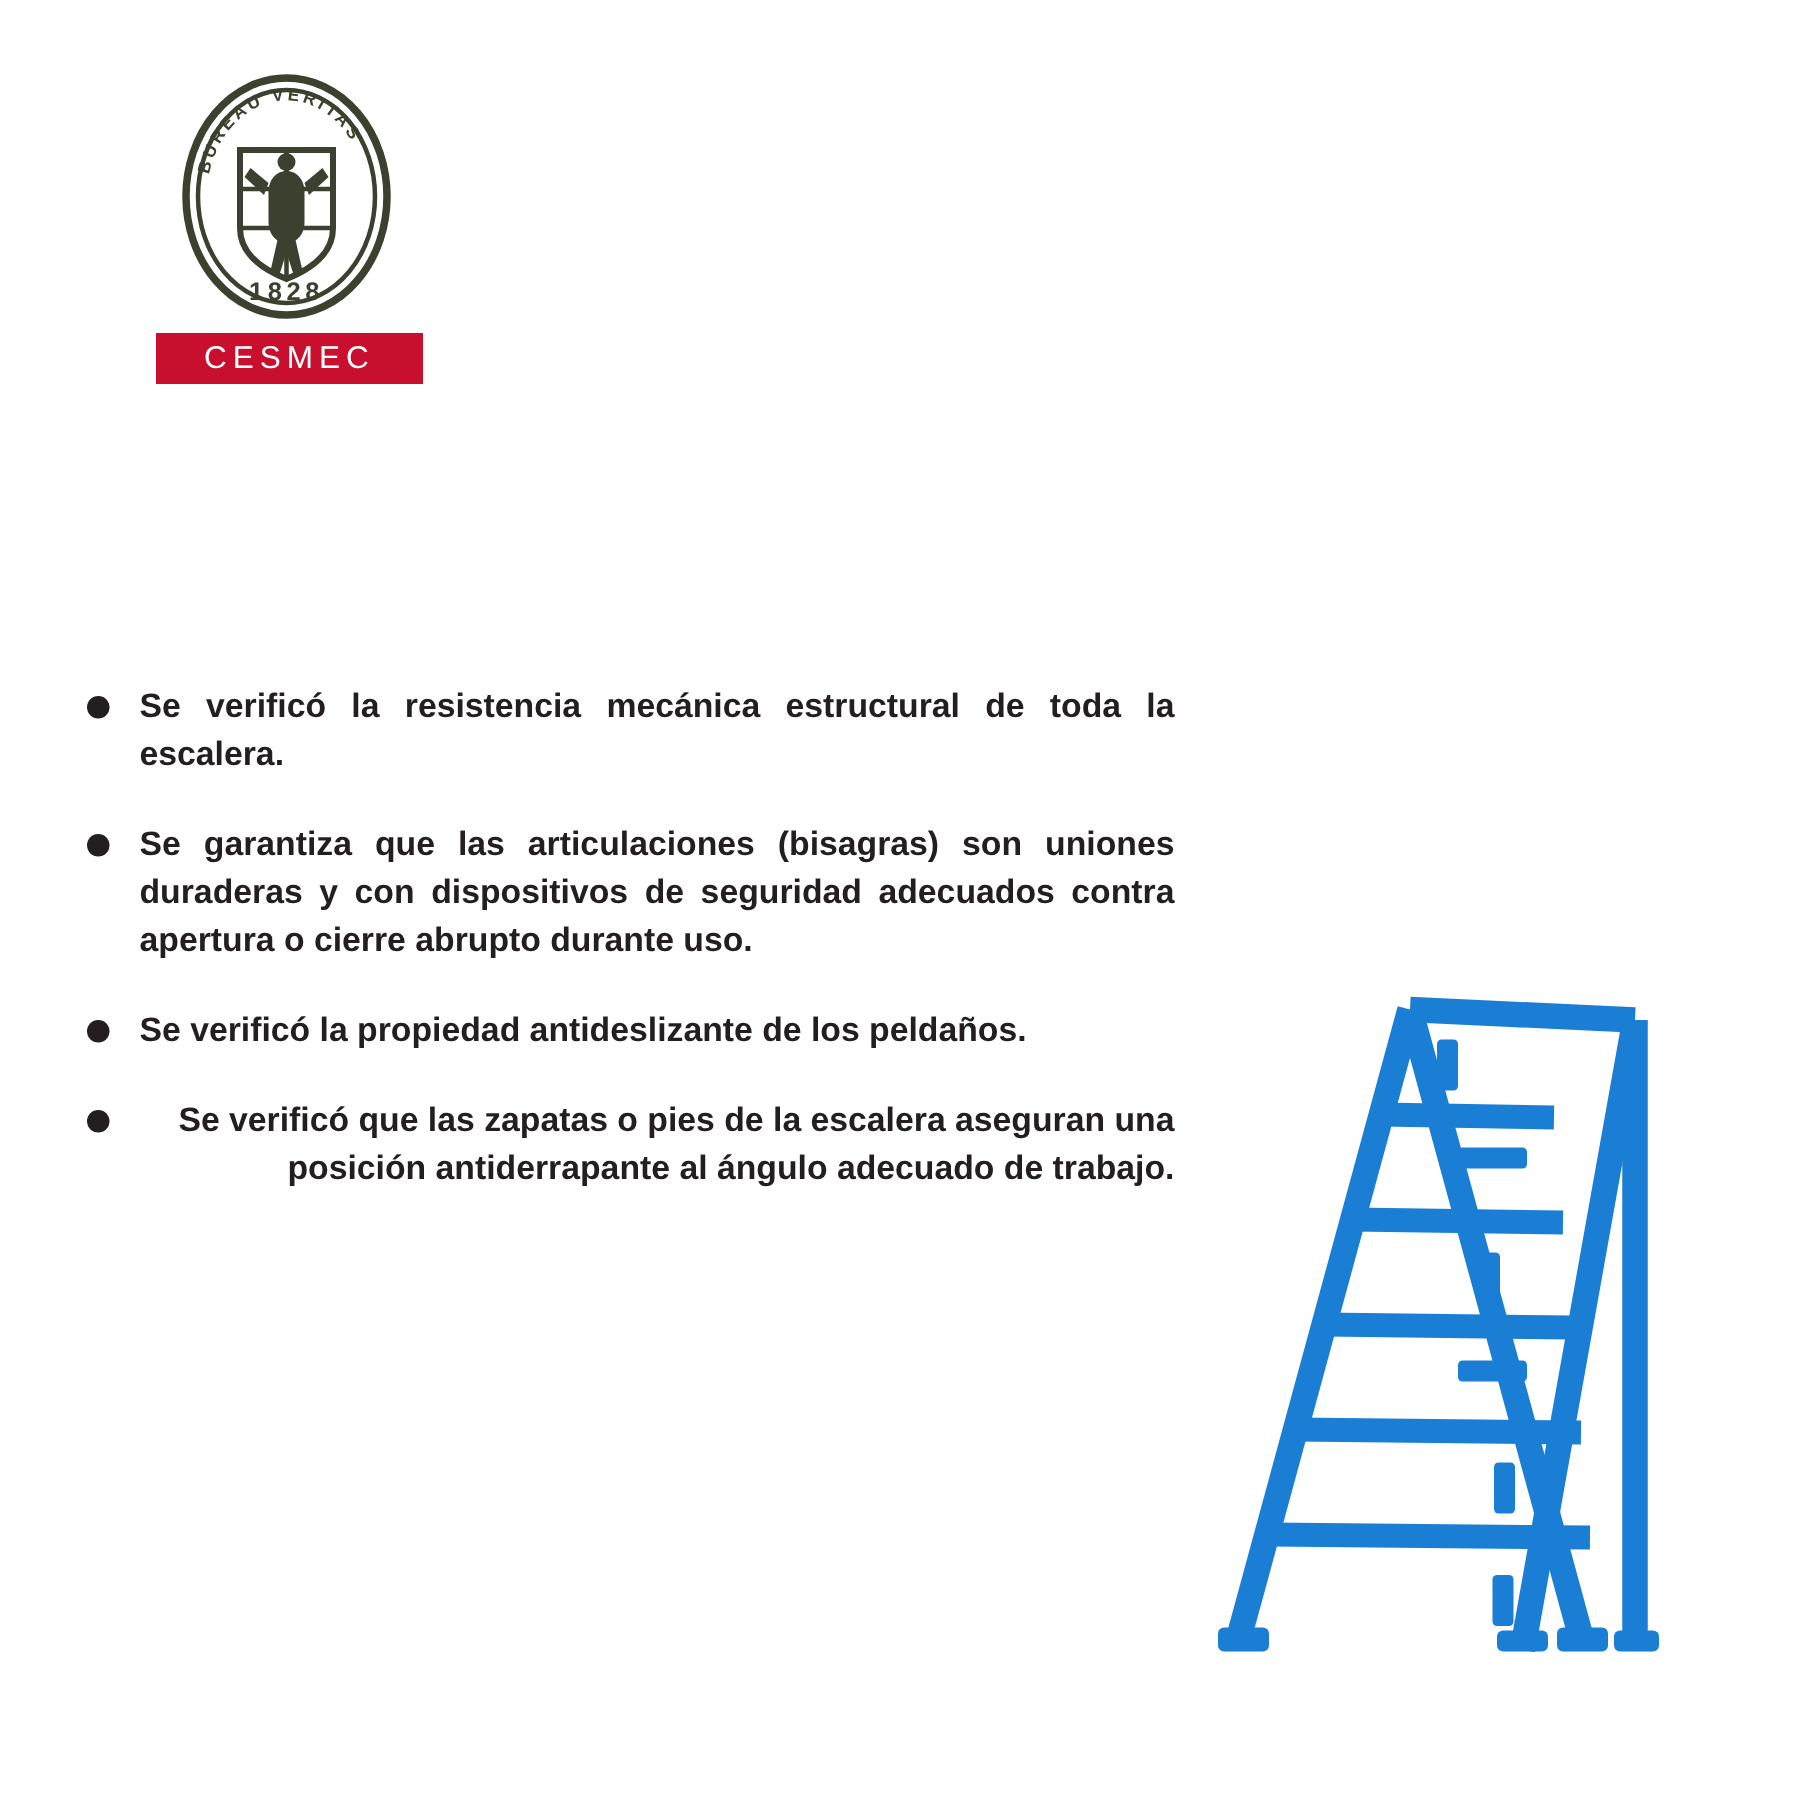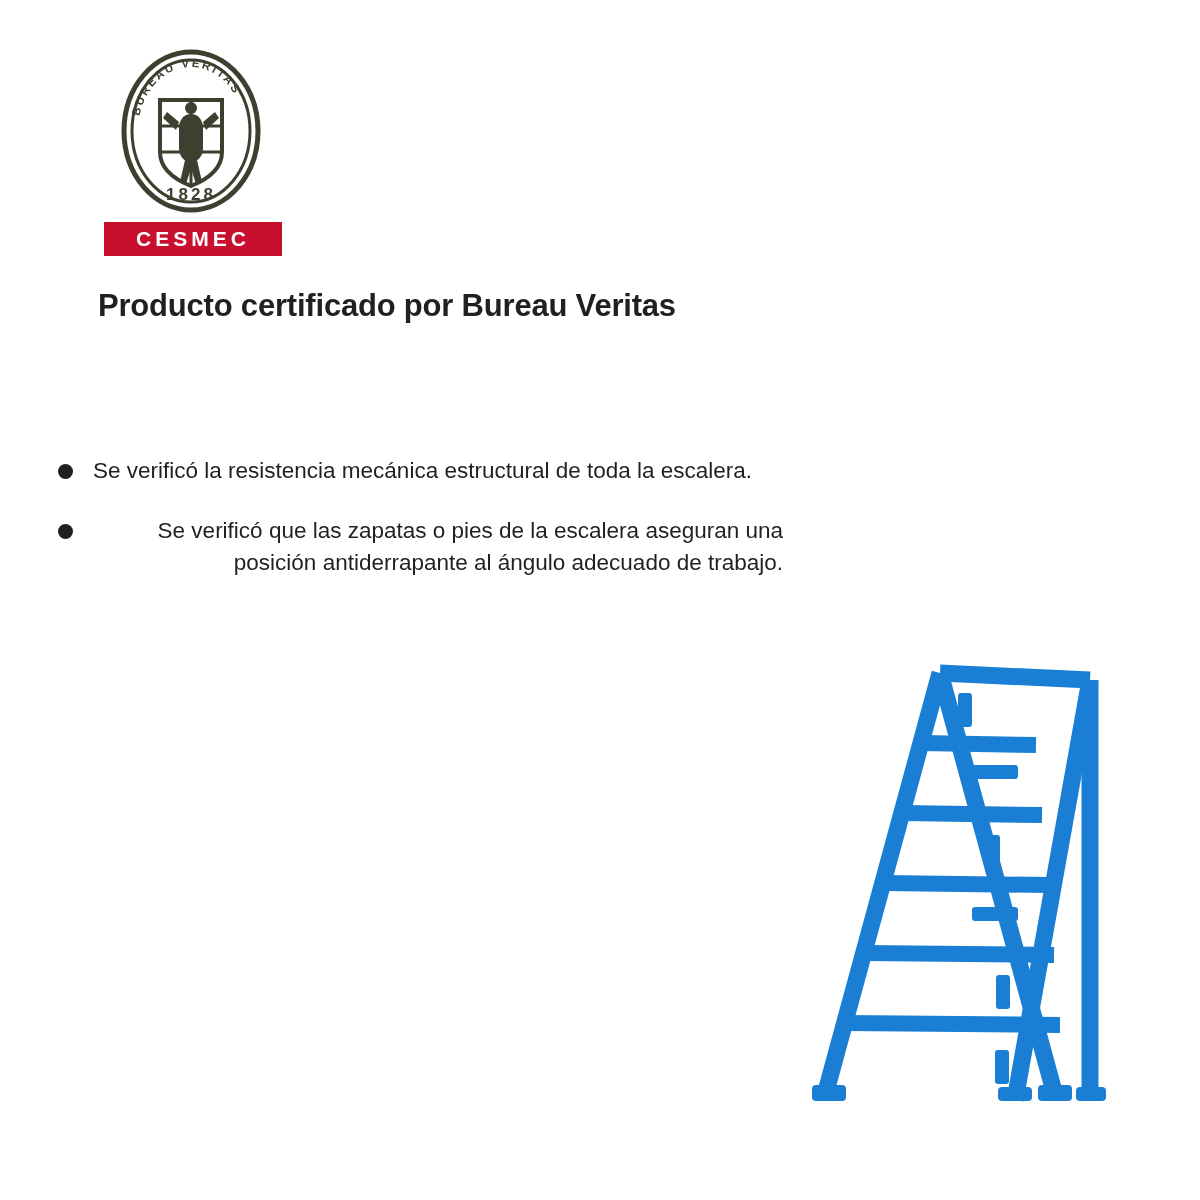--- a/index.html
+++ b/index.html
@@ -43,21 +43,21 @@
     width: 178px;
     height: 34px;
     background: #c8102e;
     display: flex;
     align-items: center;
     justify-content: center;
   }
   .cesmec-bar span {
     color: #ffffff;
     font-size: 21px;
-    font-weight: bold;
+    font-weight: normal;
     letter-spacing: 4px;
     font-family: "Liberation Sans", sans-serif;
   }
 
   
   .title {
     position: absolute;
     left: 98px;
     top: 288px;
     font-size: 31px;
@@ -93,21 +93,21 @@
     width: 15px;
     height: 15px;
     border-radius: 50%;
     background: #231f20;
     flex: 0 0 auto;
     margin-top: 9px;
     margin-right: 20px;
   }
   .bullet-text {
     font-size: 22.5px;
-    font-weight: normal;
+    font-weight: bold;
     line-height: 1.42;
     color: #231f20;
     text-align: justify;
     width: 690px;
   }
   .bullet-text.nojust { text-align: right; }
 
   
   .ladder {
     position: absolute;
@@ -151,31 +151,38 @@
         </text>
 
         <text x="71" y="152" text-anchor="middle" font-family="Liberation Sans, sans-serif" font-size="17" font-weight="bold" letter-spacing="3" fill="#3b402f">1828</text>
       </svg>
     </div>
     <div class="cesmec-bar">
       <span>CESMEC</span>
     </div>
   </div>
 
-  <div class="title">Producto certificado por Bureau Veritas</div>
 
   <div class="bullets">
 
     <div class="bullet-item">
       <div class="bullet-dot"></div>
       <div class="bullet-text">Se verificó la resistencia mecánica estructural de toda la escalera.</div>
     </div>
 
 
-
+    <div class="bullet-item">
+      <div class="bullet-dot"></div>
+      <div class="bullet-text">Se garantiza que las articulaciones (bisagras) son uniones duraderas y con dispositivos de seguridad adecuados contra apertura o cierre abrupto durante uso.</div>
+    </div>
+
+    <div class="bullet-item">
+      <div class="bullet-dot"></div>
+      <div class="bullet-text">Se verificó la propiedad antideslizante de los peldaños.</div>
+    </div>
 
     <div class="bullet-item">
       <div class="bullet-dot"></div>
       <div class="bullet-text nojust">Se verificó que las zapatas o pies de la escalera aseguran una posición antiderrapante al ángulo adecuado de trabajo.</div>
     </div>
 
   </div>
 
   <div class="ladder">
     <svg viewBox="0 0 360 480" width="360" height="480" aria-hidden="true">

